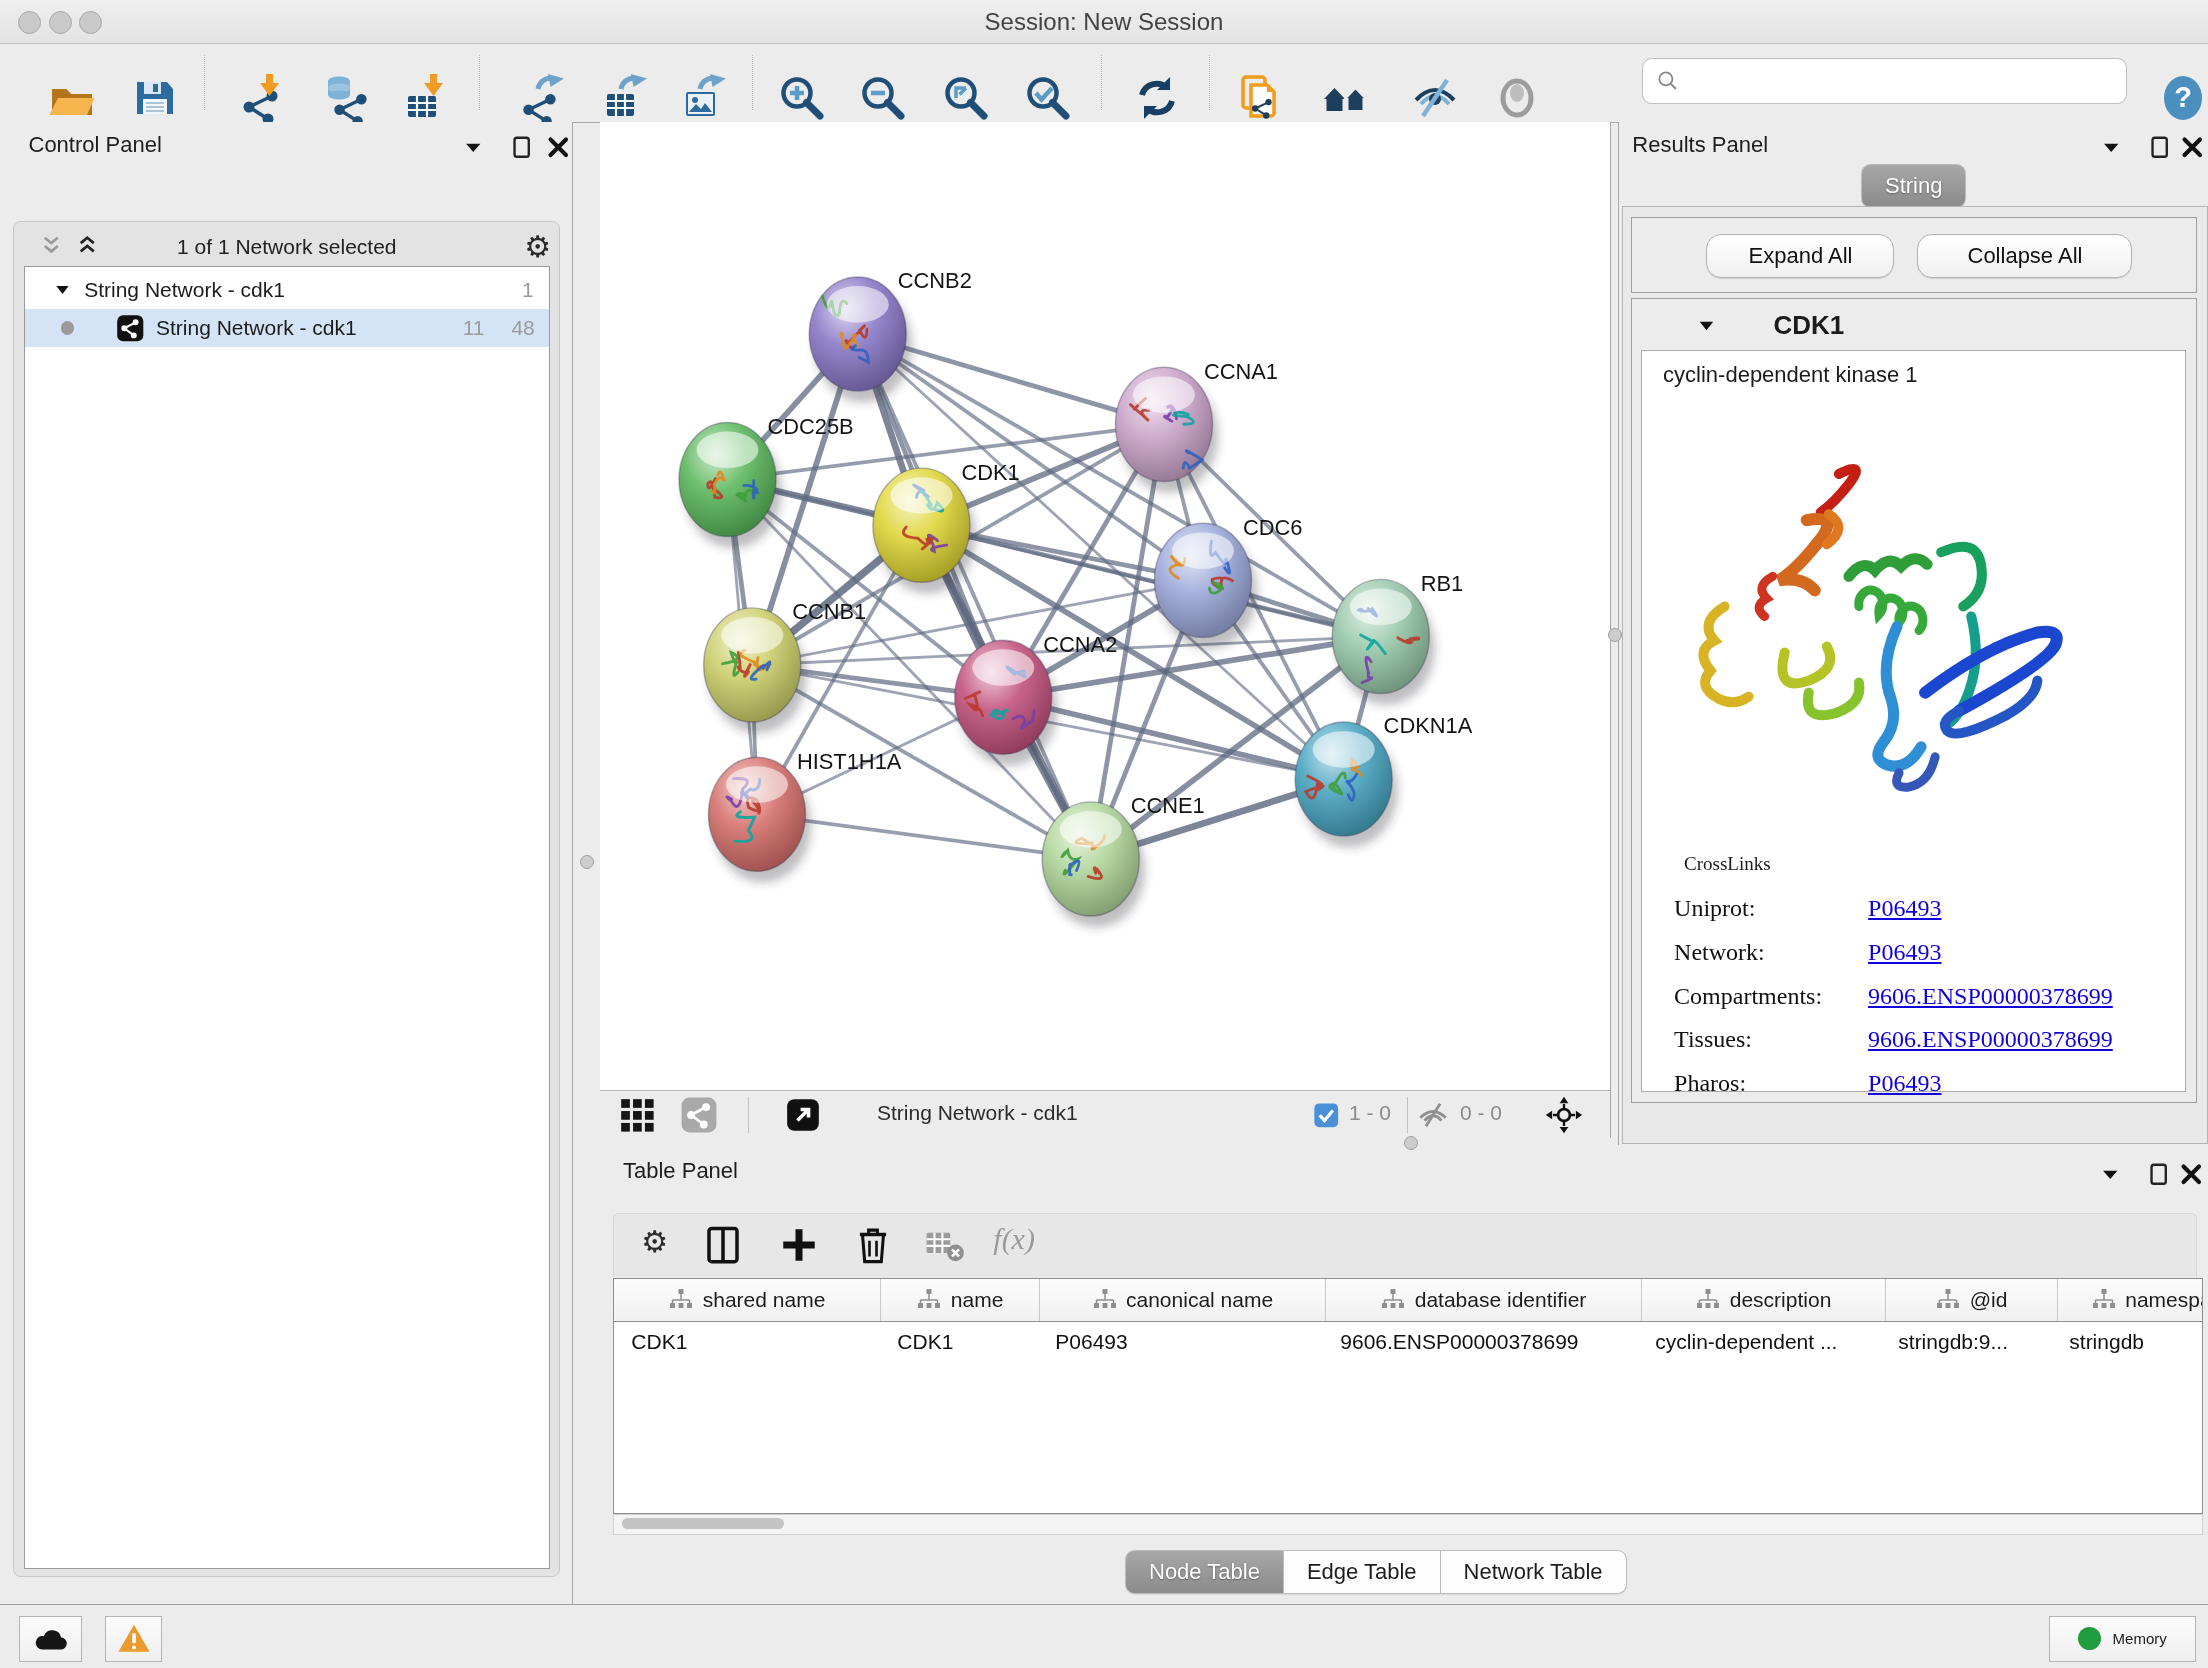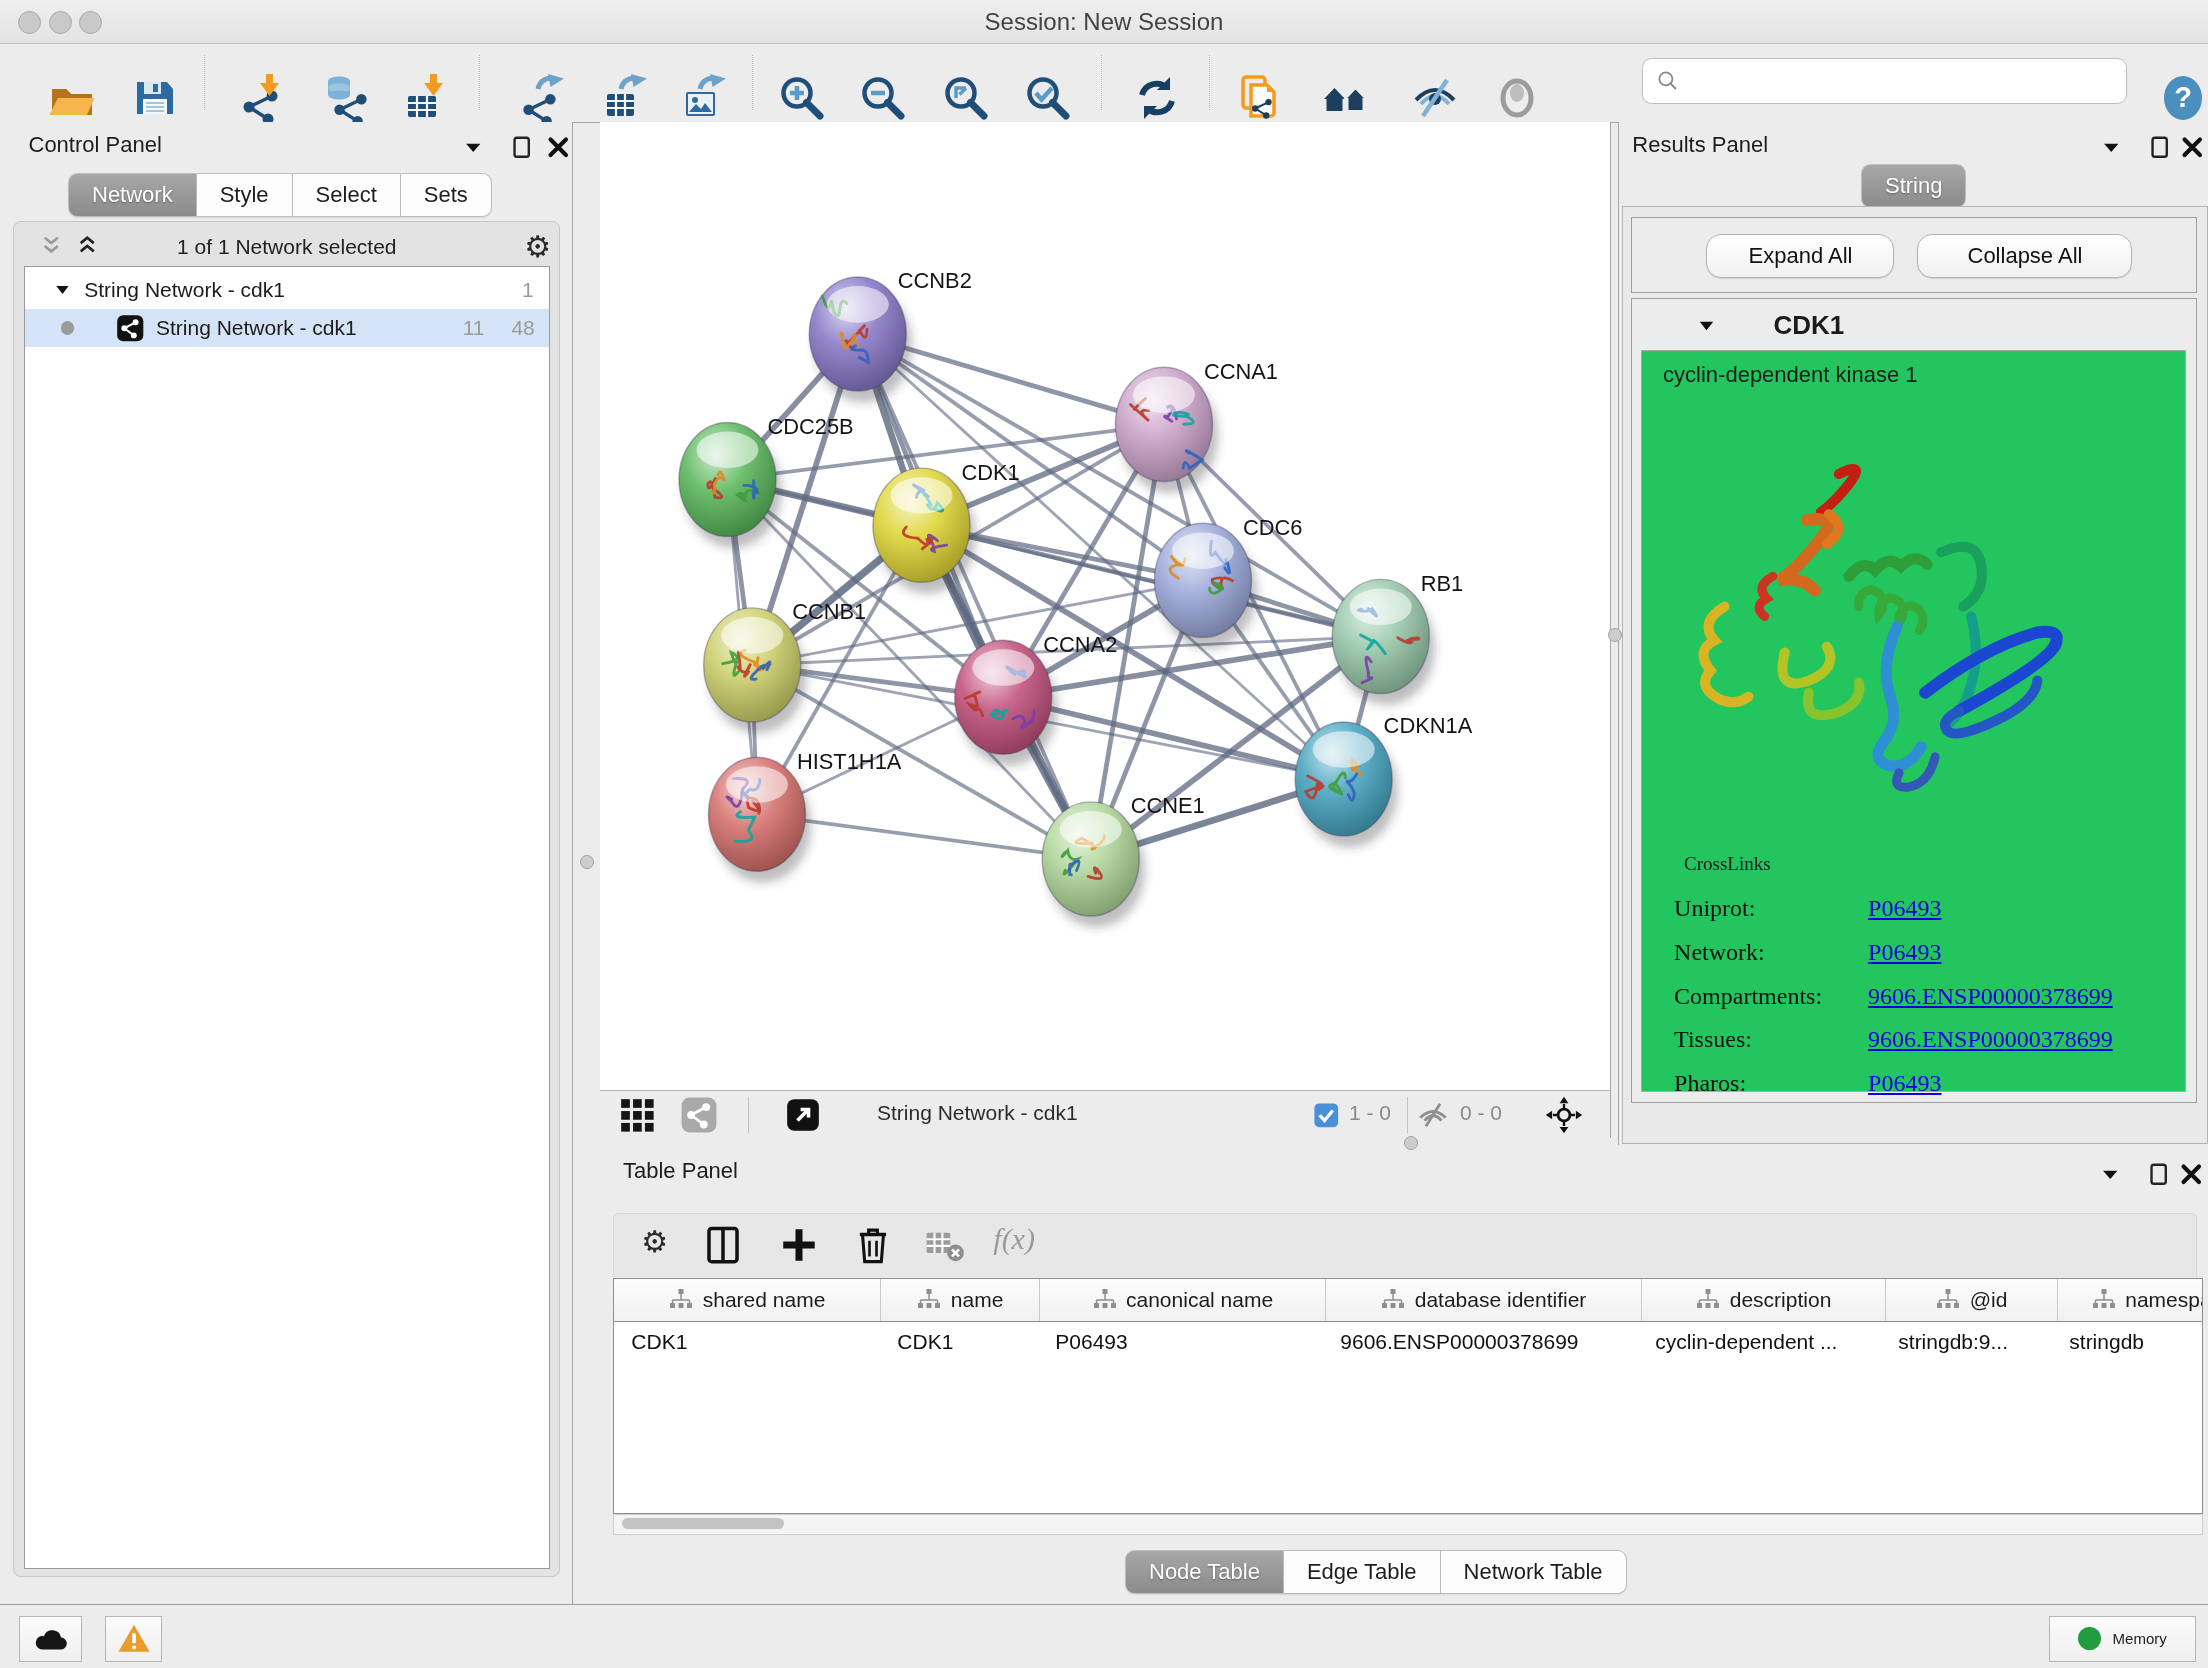--- a/index.html
+++ b/index.html
@@ -74,21 +74,21 @@
   #results-panel{left:1618px;top:122px;width:591px;height:1023px;background:#ececec;
     border-left:1px solid #a6a6a6;}
   #rp-content{position:absolute;left:2.9px;top:84px;width:584px;height:936px;
     background:#e9e9e9;border:1px solid #b4b4b4;}
   #rp-card-buttons{position:absolute;left:8.6px;top:9.5px;width:564px;height:74px;
     background:#ececec;border:1.9px solid #9f9f9f;}
   #rp-card-cdk1{position:absolute;left:8.6px;top:91px;width:564px;height:803px;
     background:#ececec;border:1.9px solid #9f9f9f;}
   #cdk1-header{position:absolute;left:0;top:0;right:0;height:51px;}
   #cdk1-inner{position:absolute;left:8.6px;top:51px;width:543px;height:740px;
-    background:#22c55e;border:1px solid #ababab;}
+    background:#ffffff;border:1px solid #ababab;}
   .serif{font-family:"Liberation Serif","DejaVu Serif",serif;}
   .xl-row{position:absolute;left:0;right:0;height:42px;font-size:24px;}
   .xl-label{position:absolute;left:32px;color:#111;}
   .xl-value{position:absolute;left:226px;color:#0f00dd;text-decoration:underline;cursor:pointer;}
   
   #table-panel{left:600px;top:1145px;width:1608px;height:458px;background:#ececec;}
   #tp-toolstrip{position:absolute;left:13.3px;top:68px;width:1582px;height:63px;
     background:#e7e7e7;border:1px solid #d6d6d6;border-radius:5.7px 5.7px 0 0;border-bottom:none;}
   .tp-icn{position:absolute;top:9.5px;width:42px;height:42px;}
   .tp-icn svg{width:100%;height:100%;}
@@ -305,26 +305,20 @@
   <div class="panel-title abs" style="left:28.5px;top:9.5px">Control Panel</div>
   <div class="win-icn" style="left:459px;top:11.4px"><svg viewBox="0 0 48 48">
         <path d="M12 18 h24 l-12 14z" fill="#111"></path>
       </svg></div>
   <div class="win-icn" style="left:508px;top:11.4px"><svg viewBox="0 0 48 48">
         <rect x="11" y="8" width="24" height="32" rx="4" fill="none" stroke="#222" stroke-width="4"></rect>
       </svg></div>
   <div class="win-icn" style="left:544px;top:11.4px"><svg viewBox="0 0 48 48">
         <path d="M11 11 L37 37 M37 11 L11 37" stroke="#111" stroke-width="7" stroke-linecap="round"></path>
       </svg></div>
-  <div class="tabrow" style="left:68px;top:51px" id="cp-tabs">
-      <div class="tab active">Network</div>
-      <div class="tab">Style</div>
-      <div class="tab">Select</div>
-      <div class="tab">Sets</div>
-    </div>
   <div id="cp-box">
     <div id="cp-selector">
       <div class="win-icn" style="left:23px;top:1.9px"><svg viewBox="0 0 48 48">
             <path d="M13 8 l11 9 11-9 M13 22 l11 9 11-9" stroke="#9a9a9a" stroke-width="4.5" fill="none"></path>
           </svg></div>
       <div class="win-icn" style="left:59px;top:1.9px"><svg viewBox="0 0 48 48">
             <path d="M13 17 l11-9 11 9 M13 31 l11-9 11 9" stroke="#222" stroke-width="4.5" fill="none"></path>
           </svg></div>
       <div id="cp-status">1 of 1 Network selected</div>
       <div class="gear-char abs" style="left:510px;top:0px">⚙</div>

